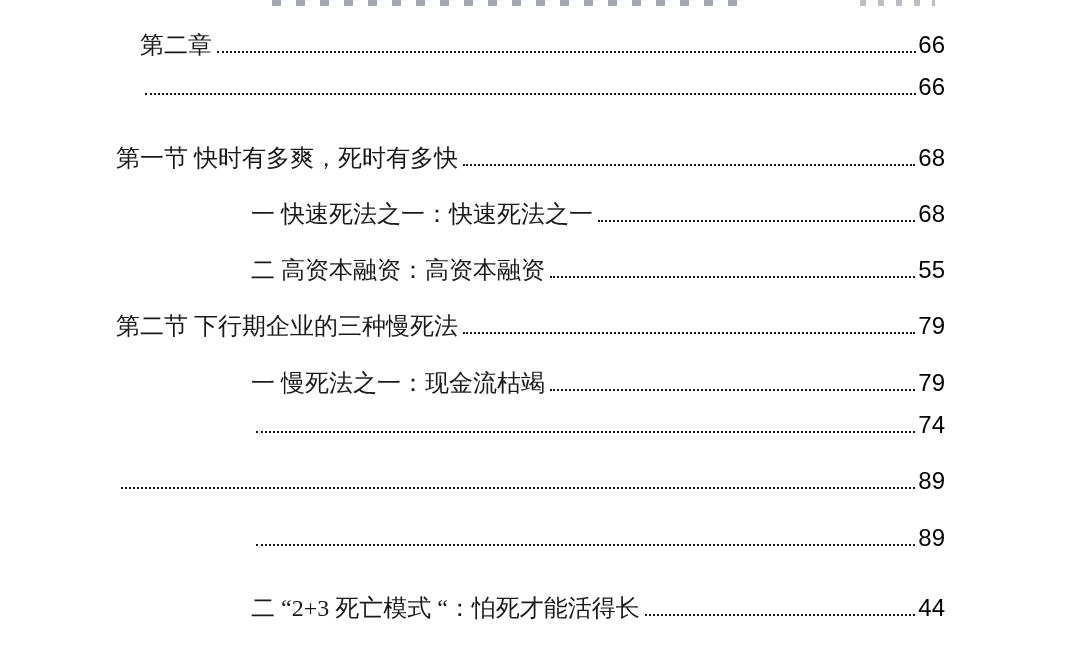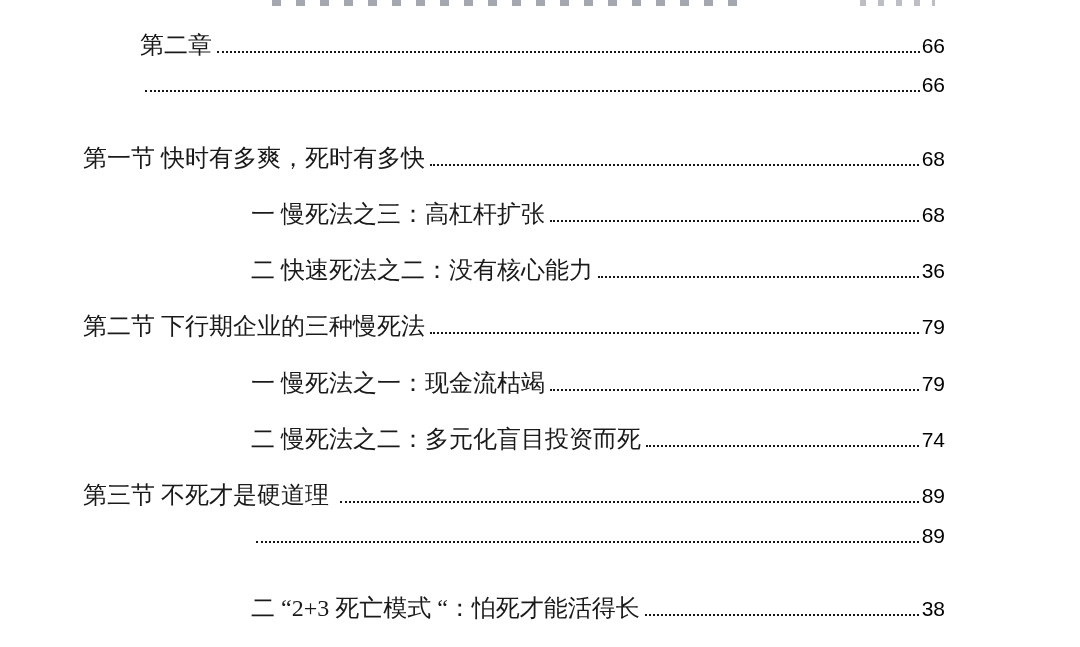--- a/index.html
+++ b/index.html
@@ -23,30 +23,30 @@
   }
   .toc{position:absolute;left:0;top:17px;right:0;}
   .row{
     display:flex;align-items:baseline;height:56.3px;
     padding-right:135px;color:#1a1a1a;cursor:pointer;
   }
   .row .title{
     font-size:24px;line-height:56.3px;white-space:pre;color:#1a1a1a;
   }
   .level-0{padding-left:140px;}
-  .level-1{padding-left:83px;}
+  .level-1{padding-left:116px;}
   .level-2{padding-left:251px;}
   .leader{
     flex:1;height:3px;min-width:20px;
     border-bottom:2.6px dotted #161616;
     margin-left:5px;
   }
   .pagenum{
     font-family:"Liberation Sans","DejaVu Sans",sans-serif;
-    font-size:21px;color:#000000;margin-left:2px;
+    font-size:24px;color:#000000;margin-left:2px;
   }
   .gap .pagenum{margin-left:3px;}
 </style>
 </head>
 <body>
 
 <div class="page">
   <div class="clipped-line"></div>
   <div class="toc" id="toc">
       <div class="row level-0">
@@ -57,52 +57,50 @@
       <div class="row level-0">
     <span class="leader"></span>
     <span class="pagenum">66</span>
   </div>
       <div class="row level-1 gap">
     <span class="title">第一节 快时有多爽，死时有多快</span>
     <span class="leader"></span>
     <span class="pagenum">68</span>
   </div>
       <div class="row level-2 gap">
-    <span class="title">一 慢死法之三：高杠杆扩张</span>
+    <span class="title">一 快速死法之一：快速死法之一</span>
     <span class="leader"></span>
     <span class="pagenum">68</span>
   </div>
       <div class="row level-2 gap">
-    <span class="title">二 快速死法之二：没有核心能力</span>
+    <span class="title">二 高资本融资：高资本融资</span>
     <span class="leader"></span>
-    <span class="pagenum">36</span>
+    <span class="pagenum">55</span>
   </div>
       <div class="row level-1 gap">
     <span class="title">第二节 下行期企业的三种慢死法</span>
     <span class="leader"></span>
     <span class="pagenum">79</span>
   </div>
       <div class="row level-2 gap">
     <span class="title">一 慢死法之一：现金流枯竭</span>
     <span class="leader"></span>
     <span class="pagenum">79</span>
   </div>
       <div class="row level-2 gap">
-    <span class="title">二 慢死法之二：多元化盲目投资而死</span>
     <span class="leader"></span>
     <span class="pagenum">74</span>
   </div>
       <div class="row level-1 gap">
-    <span class="title">第三节 不死才是硬道理 </span>
     <span class="leader"></span>
     <span class="pagenum">89</span>
   </div>
       <div class="row level-2 gap">
     <span class="leader"></span>
     <span class="pagenum">89</span>
   </div>
       <div class="row level-2 gap">
     <span class="title">二 “2+3 死亡模式 “：怕死才能活得长</span>
     <span class="leader"></span>
-    <span class="pagenum">38</span>
+    <span class="pagenum">44</span>
   </div>
     </div>
 </div>
 
 </body></html>

